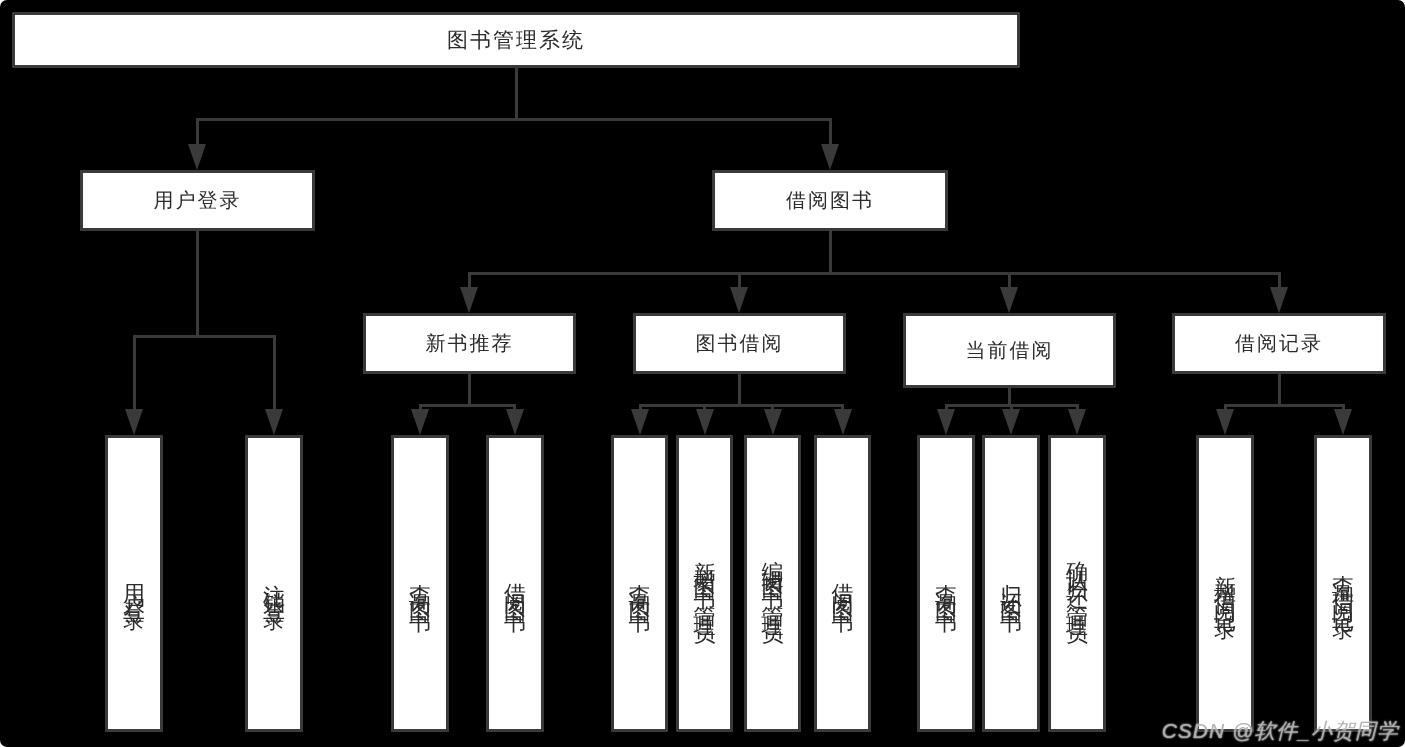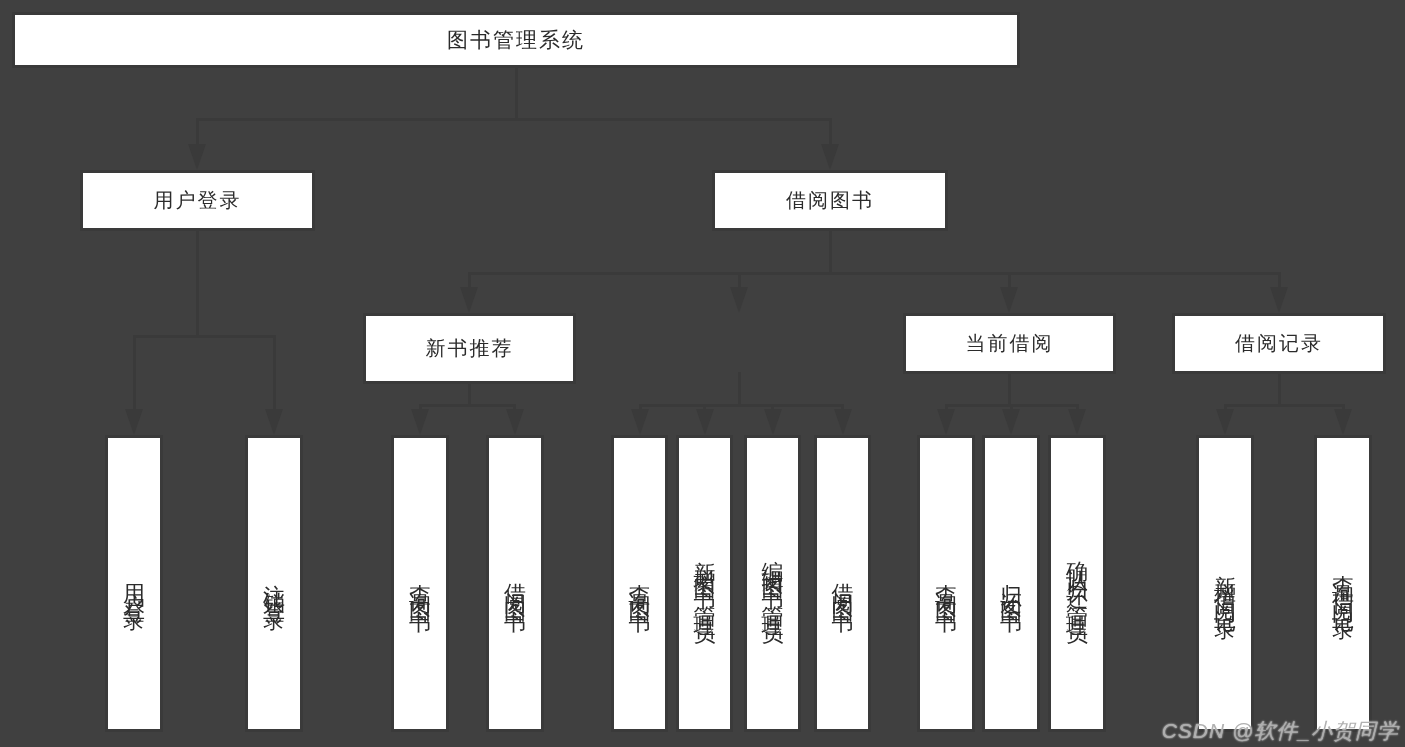--- a/index.html
+++ b/index.html
@@ -1,22 +1,23 @@
 <!DOCTYPE html>
 <html><head>
 <meta charset="utf-8">
 <style>
   html, body { margin: 0; padding: 0; background: #ffffff; }
   #canvas {
     position: relative;
     width: 1405px;
     height: 747px;
-    background: #404040;
+    background: #000000;
     overflow: hidden;
     font-family: "Liberation Sans", "DejaVu Sans", sans-serif;
+    border-radius: 7px;
   }
   .box {
     position: absolute;
     box-sizing: border-box;
     border: 3px solid #3a3a3a;
     background: #ffffff;
     color: #2b2b2b;
     display: flex;
     align-items: center;
     justify-content: center;
@@ -55,22 +56,23 @@
 </head>
 <body>
 
 <div id="canvas">
 
   <div class="box h-box root-box" style="left:12px; top:12px; width:1008px; height:56px;">图书管理系统</div>
 
   <div class="box h-box" style="left:80px; top:170px; width:235px; height:61px;">用户登录</div>
   <div class="box h-box" style="left:712px; top:170px; width:236px; height:61px;">借阅图书</div>
 
-  <div class="box h-box" style="left:363px; top:313px; width:213px; height:71px;">新书推荐</div>
-  <div class="box h-box" style="left:903px; top:313px; width:213px; height:61px;">当前借阅</div>
+  <div class="box h-box" style="left:363px; top:313px; width:213px; height:61px;">新书推荐</div>
+  <div class="box h-box" style="left:633px; top:313px; width:213px; height:61px;">图书借阅</div>
+  <div class="box h-box" style="left:903px; top:313px; width:213px; height:75px;">当前借阅</div>
   <div class="box h-box" style="left:1172px; top:313px; width:214px; height:61px;">借阅记录</div>
 
   <div class="box v-box" style="left:105px; top:435px; width:58px; height:297px;">用户登录</div>
   <div class="box v-box" style="left:245px; top:435px; width:58px; height:297px;">注销登录</div>
 
   <div class="box v-box" style="left:391px; top:435px; width:58px; height:297px;">查询图书</div>
   <div class="box v-box" style="left:486px; top:435px; width:58px; height:297px;">借阅图书</div>
 
   <div class="box v-box" style="left:611px; top:435px; width:57px; height:297px;">查询图书</div>
   <div class="box v-box" style="left:676px; top:435px; width:57px; height:297px;">新增图书（管理员）</div>

